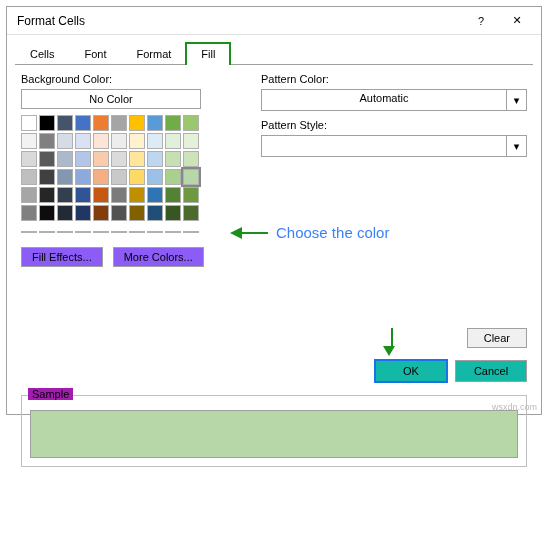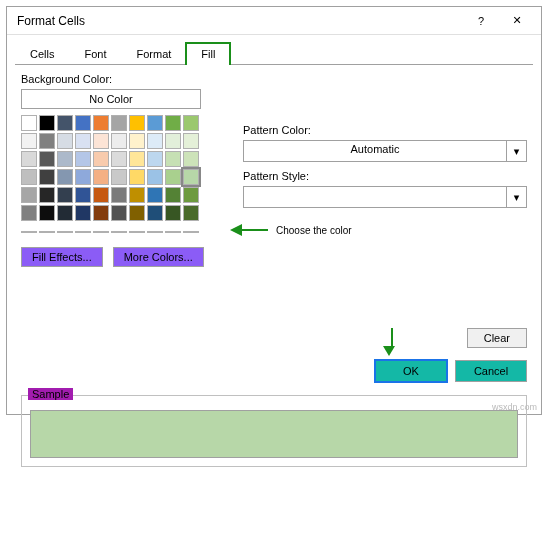--- a/index.html
+++ b/index.html
@@ -8,38 +8,38 @@
     .titlebar { height: 28px; display: flex; align-items: center; padding: 0 6px 0 10px; border-bottom: 1px solid #e0e0e0; }
     .title { flex: 1; font-size: 12px; }
     .titlebtn { width: 36px; height: 26px; display: flex; align-items: center; justify-content: center; font-size: 13px; cursor: default; }
     .tabs { display: flex; padding: 8px 8px 0 8px; }
     .tab { padding: 4px 14px; border: 1px solid transparent; border-bottom: none; cursor: default; position: relative; }
     .tab.active { border-color: #a0a0a0; background: #fff; }
     .tab.active::after { content: ""; position: absolute; left: 0; right: 0; bottom: -1px; height: 2px; background: #fff; }
     .tab.highlight { outline: 2px solid #1a8f1a; outline-offset: -1px; }
     .tabline { height: 1px; background: #a0a0a0; margin: 0 8px; }
     .content { padding: 8px 14px; position: relative; height: calc(100% - 80px); }
-    .row { display: flex; gap: 12px; align-items: center; }
+    .row { display: flex; gap: 30px; }
     .colL { width: 210px; }
     .colR { flex: 1; }
     .lbl { margin-bottom: 4px; display: block; }
     .nocolor { width: 180px; height: 20px; border: 1px solid #a0a0a0; display: flex; align-items: center; justify-content: center; margin-bottom: 6px; cursor: default; }
     .swatchgrid { display: grid; grid-template-columns: repeat(10, 16px); grid-auto-rows: 16px; gap: 2px; margin-bottom: 8px; }
     .sw { border: 1px solid #b0b0b0; cursor: pointer; }
     .sw.sel { outline: 2px solid #888; }
     .stdrow { display: grid; grid-template-columns: repeat(10, 16px); gap: 2px; margin-top: 10px; }
     .btnrow { display: flex; gap: 10px; margin-top: 14px; }
     .btn { padding: 3px 10px; border: 1px solid #a0a0a0; background: #8b5cf6; cursor: default; }
     .combo { display: flex; height: 22px; border: 1px solid #a0a0a0; margin-bottom: 8px; }
     .combo .val { flex: 1; padding: 2px 8px; text-align: center; }
     .combo .arr { width: 20px; border-left: 1px solid #a0a0a0; display: flex; align-items: center; justify-content: center; }
     .arrow { position: absolute; left: 223px; top: 159px; display: flex; align-items: center; }
     .arrow-line { width: 28px; height: 2px; background: #1a8f1a; }
     .arrow-head { width: 0; height: 0; border-top: 6px solid transparent; border-bottom: 6px solid transparent; border-right: 12px solid #1a8f1a; margin-right: -2px; }
-    .arrow-text { margin-left: 8px; color: #000000; font-size: 10px; }
+    .arrow-text { margin-left: 8px; color: #3b82f6; font-size: 15px; }
     .samplegroup { position: absolute; left: 14px; right: 14px; top: 330px; border: 1px solid #c0c0c0; padding: 14px 8px 8px 8px; }
     .samplegroup .legend { position: absolute; top: -8px; left: 6px; background: #a21caf; padding: 0 4px; }
     .samplebox { height: 48px; background: #b7d7a8; border: 1px solid #a0a0a0; }
     .bottom { position: absolute; right: 14px; bottom: 44px; display: flex; gap: 8px; flex-direction: column; align-items: flex-end; }
     .clearbtn { padding: 3px 16px; border: 1px solid #a0a0a0; background: #f0f0f0; cursor: default; }
     .dlgbtns { position: absolute; right: 14px; bottom: 10px; display: flex; gap: 8px; }
     .dlgbtn { width: 72px; height: 22px; border: 1px solid #a0a0a0; background: #14b8a6; display: flex; align-items: center; justify-content: center; cursor: default; }
     .dlgbtn.primary { outline: 2px solid #1a73e8; outline-offset: -1px; }
     .okarrow { position: absolute; right: 146px; bottom: 36px; }
     .okarrow-line { width: 2px; height: 18px; background: #1a8f1a; margin: 0 auto; }

